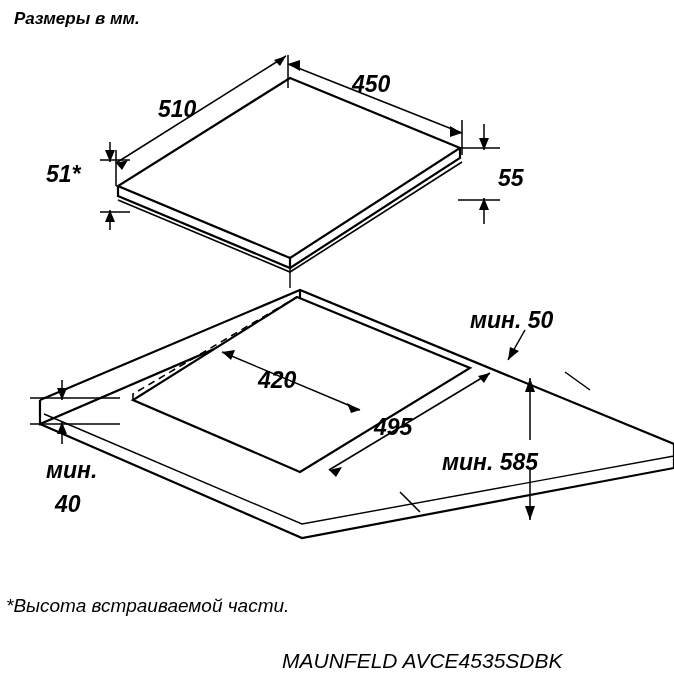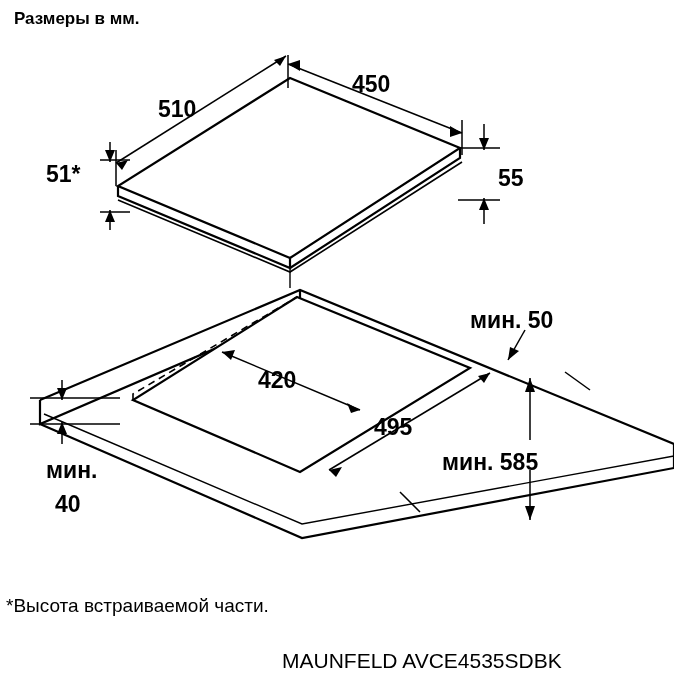--- a/index.html
+++ b/index.html
@@ -10,20 +10,21 @@
   body {
     font-family: "Liberation Sans", sans-serif;
     color: #000000;
   }
   #page {
     position: relative;
     width: 674px;
     height: 674px;
     background: #ffffff;
     overflow: hidden;
+    font-style: italic;
   }
   #diagram-svg {
     position: absolute;
     left: 0;
     top: 0;
     width: 674px;
     height: 674px;
   }
   .ttl {
     font-size: 17px;

